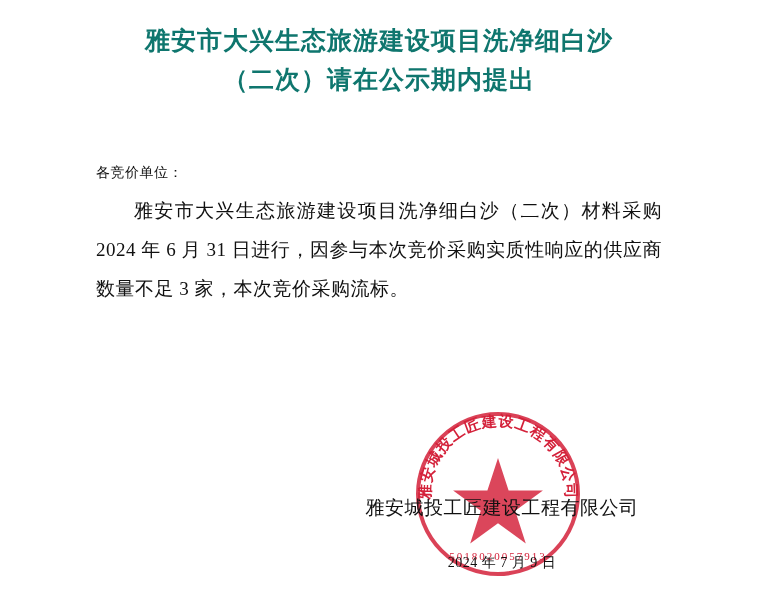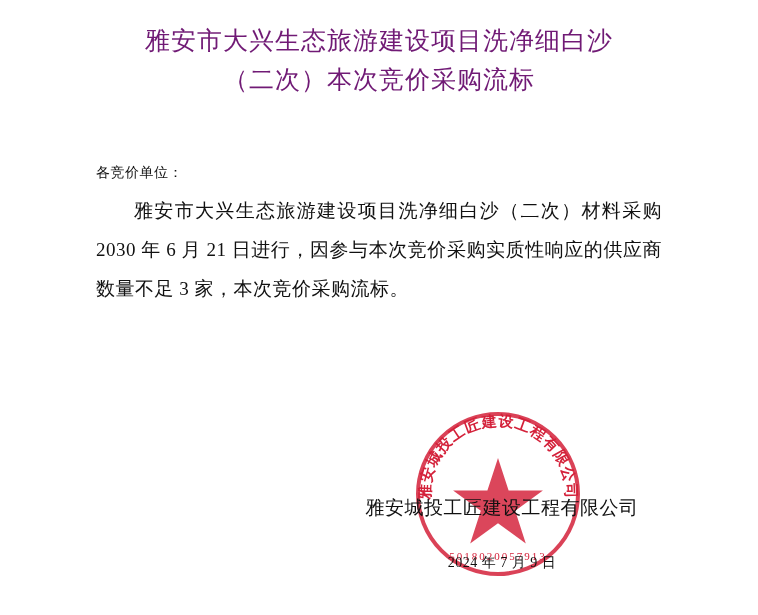--- a/index.html
+++ b/index.html
@@ -19,24 +19,24 @@
     width: 758px;
     height: 615px;
     box-sizing: border-box;
   }
   .title-block {
     padding-top: 22px;
     text-align: center;
   }
   .title-line {
     font-size: 25px;
-    font-weight: normal;
+    font-weight: bold;
     letter-spacing: 1px;
     line-height: 1.55;
-    color: #701a75;
+    color: #0f766e;
   }
   .body-block {
     margin: 0 auto;
     width: 566px;
     padding-top: 60px;
   }
   .salutation {
     font-size: 14px;
     line-height: 1.9;
     letter-spacing: 0.5px;
@@ -93,26 +93,26 @@
     letter-spacing: 2px;
   }
 </style>
 </head>
 <body>
 
 <div class="page">
 
   <div class="title-block">
     <div class="title-line">雅安市大兴生态旅游建设项目洗净细白沙</div>
-    <div class="title-line">（二次）本次竞价采购流标</div>
+    <div class="title-line">（二次）请在公示期内提出</div>
   </div>
 
   <div class="body-block">
     <div class="salutation">各竞价单位：</div>
-    <div class="para">雅安市大兴生态旅游建设项目洗净细白沙（二次）材料采购 2030 年 6 月 21 日进行，因参与本次竞价采购实质性响应的供应商数量不足 3 家，本次竞价采购流标。</div>
+    <div class="para">雅安市大兴生态旅游建设项目洗净细白沙（二次）材料采购 2024 年 6 月 31 日进行，因参与本次竞价采购实质性响应的供应商数量不足 3 家，本次竞价采购流标。</div>
   </div>
 
   <div class="seal">
     <svg width="172" height="172" viewBox="0 0 172 172" xmlns="http://www.w3.org/2000/svg">
       <defs>
         <path id="ringpath" d="M 86,86 m -68,0 a 68,68 0 1,1 136,0 a 68,68 0 1,1 -136,0"></path>
       </defs>
       <circle cx="86" cy="86" r="80" fill="none" stroke="#d4213a" stroke-width="4" opacity="0.85"></circle>
       <g opacity="0.9">
         <polygon points="86,50 96.6,82.6 130.9,82.6 103.2,102.8 113.8,135.4 86,115.2 58.2,135.4 68.8,102.8 41.1,82.6 75.4,82.6" fill="#d4213a" opacity="0.92"></polygon>

